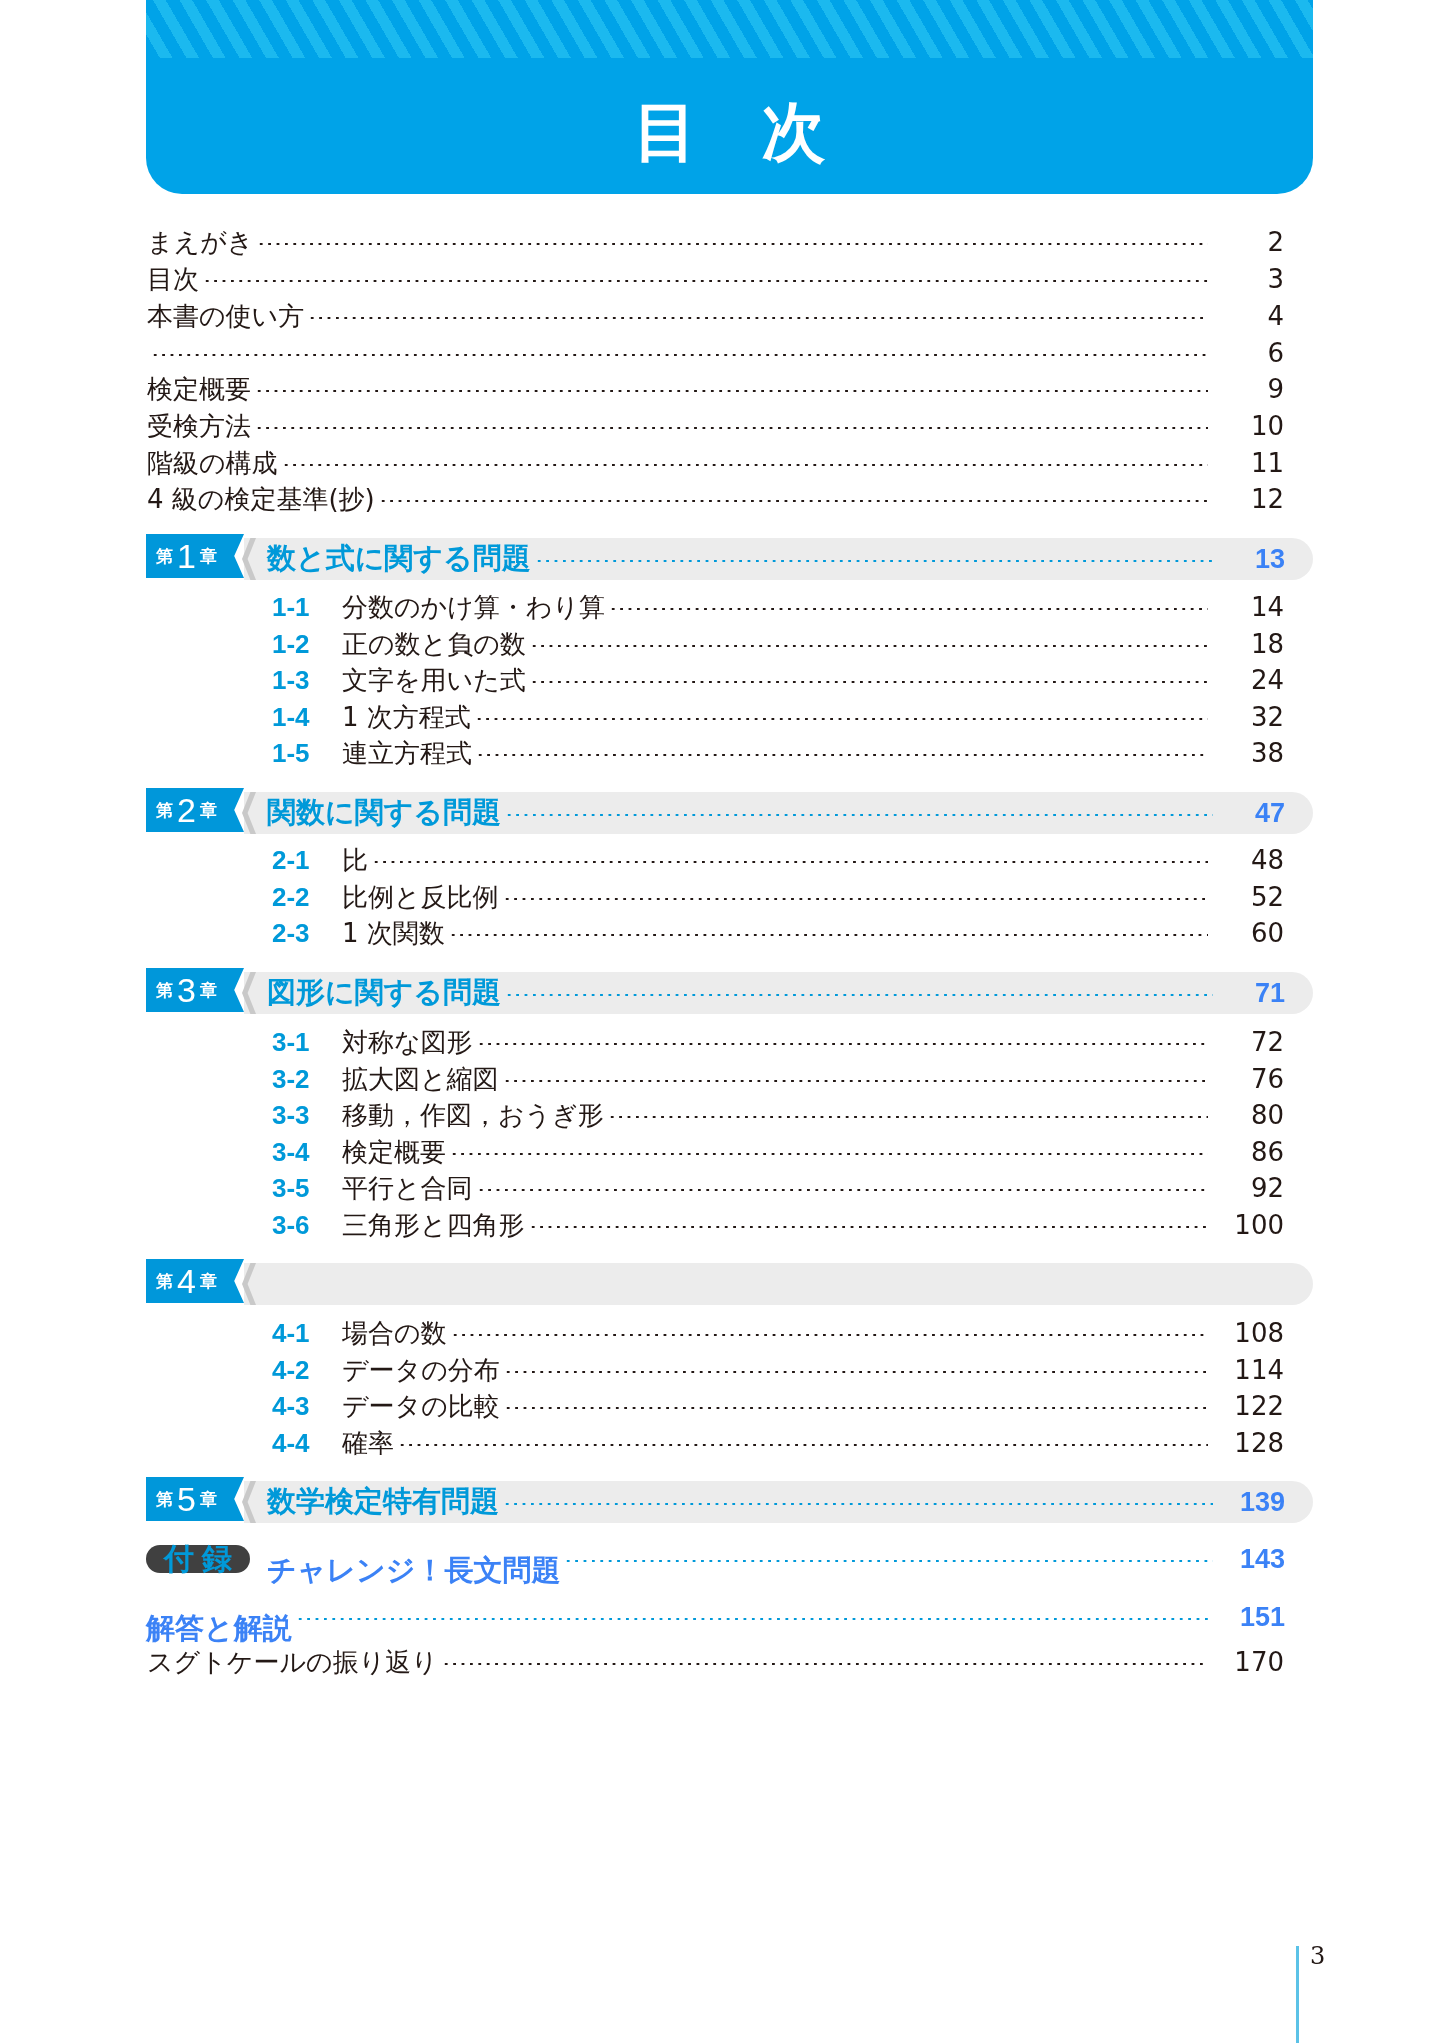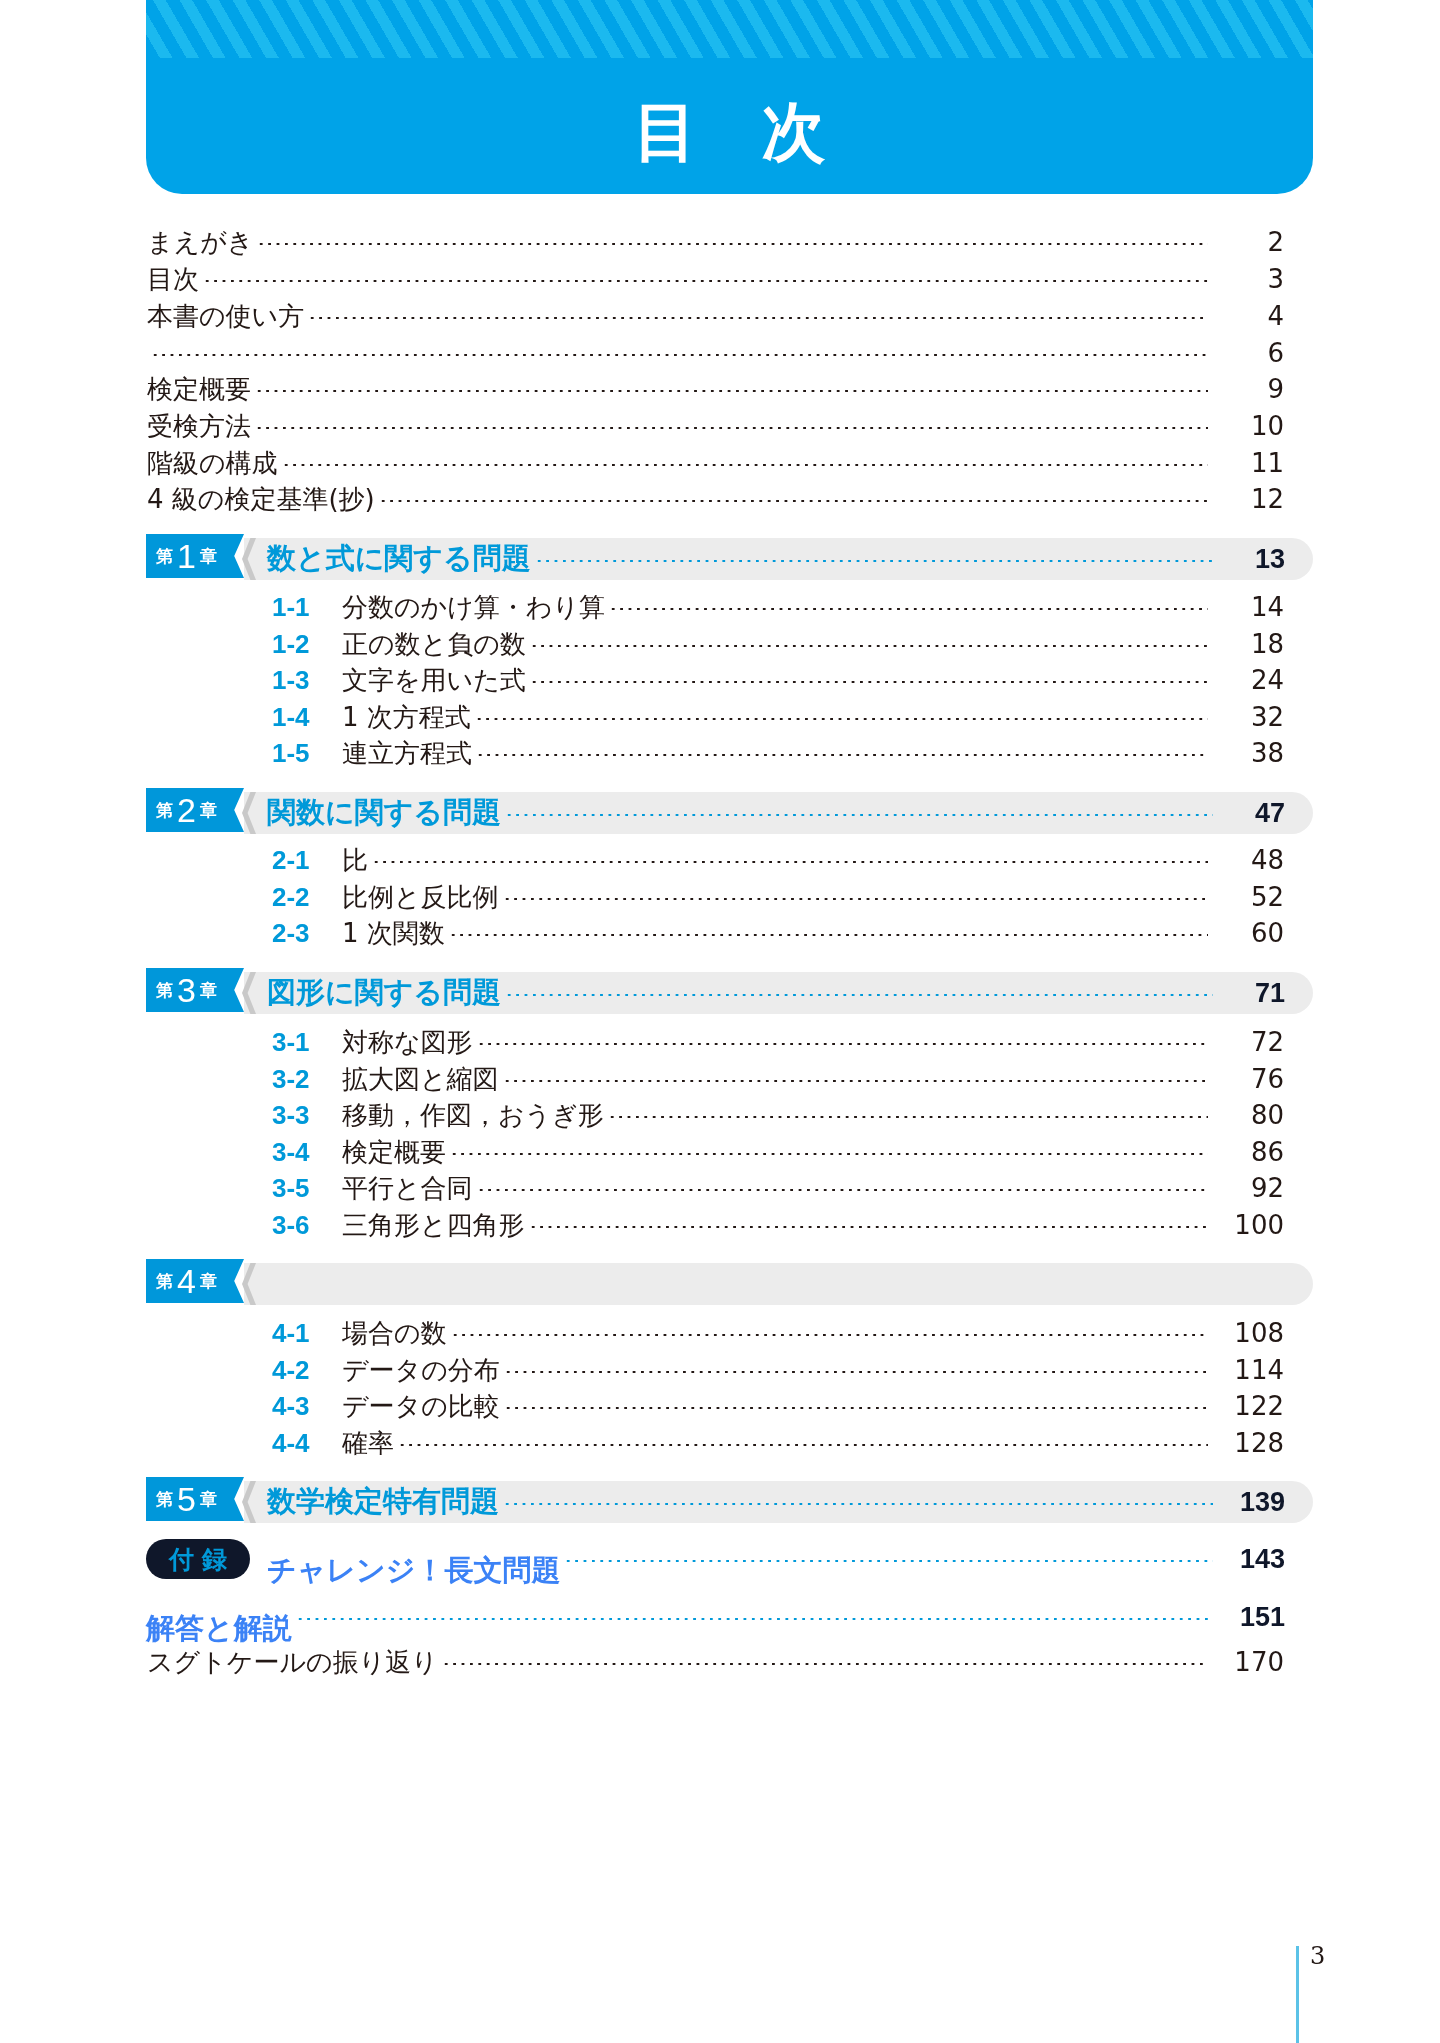--- a/index.html
+++ b/index.html
@@ -34,26 +34,26 @@
   .chapter .badge { position: absolute; left: 0; top: 0; width: 98px; height: 44px;
             background: #0097da; clip-path: polygon(0 0, 100% 0, 90% 50%, 100% 100%, 0 100%);
             color: #fff; display: flex; align-items: center; padding-left: 10px; box-sizing: border-box; }
   .chapter .badge .dai, .chapter .badge .sho { font-size: 17px; font-weight: bold; }
   .chapter .badge .n { font-size: 34px; font-family: "Liberation Sans", sans-serif; margin: 0 4px; line-height: 40px; }
   .chapter .title { position: absolute; left: 121px; top: 4px; height: 42px; right: 0; display: flex; align-items: center; }
   .chapter .title .t { color: #0099d9; font-weight: bold; font-size: 29px; white-space: nowrap; }
   .chapter .title .leader { flex: 1; height: 4px; margin-left: 4px; margin-right: 100px; margin-top: 4px;
             background-image: radial-gradient(circle, #0099d9 1.2px, transparent 1.5px);
             background-size: 8.4px 4px; background-repeat: repeat-x; }
-  .chapter .title .p, .special .p { position: absolute; right: 28px; color: #0f172a; font-weight: bold; font-size: 27px;
+  .chapter .title .p, .special .p { position: absolute; right: 28px; color: #3b82f6; font-weight: bold; font-size: 27px;
             font-family: "Liberation Sans", sans-serif; }
 
   .special { position: absolute; left: 146px; width: 1167px; height: 44px; display: flex; align-items: center; }
-  .special .pill { width: 104px; height: 40px; background: #0f172a; border-radius: 20px; color: #0099d9;
-            font-weight: bold; font-size: 25px; display: flex; align-items: center; justify-content: center; letter-spacing: 8px; padding-left: 8px; box-sizing: border-box; margin-right: 17px; }
+  .special .pill { width: 104px; height: 28px; background: #404040; border-radius: 20px; color: #0099d9;
+            font-weight: bold; font-size: 30px; display: flex; align-items: center; justify-content: center; letter-spacing: 8px; padding-left: 8px; box-sizing: border-box; margin-right: 17px; }
   .special .t { color: #3b82f6; font-weight: bold; font-size: 29px; white-space: nowrap; margin-top: 24px; }
   .special .leader { flex: 1; height: 4px; margin: 4px 100px 0 4px;
             background-image: radial-gradient(circle, #0099d9 1.2px, transparent 1.5px);
             background-size: 8.4px 4px; background-repeat: repeat-x; }
 
   .page-rule { position: absolute; left: 1296px; top: 1946px; width: 3px; height: 97px; background: #5bc2e7; }
   .page-num { position: absolute; left: 1310px; top: 1942px; font-family: "DejaVu Serif", serif; font-size: 24px; color: #231815; }
 </style>
 </head>
 <body>

